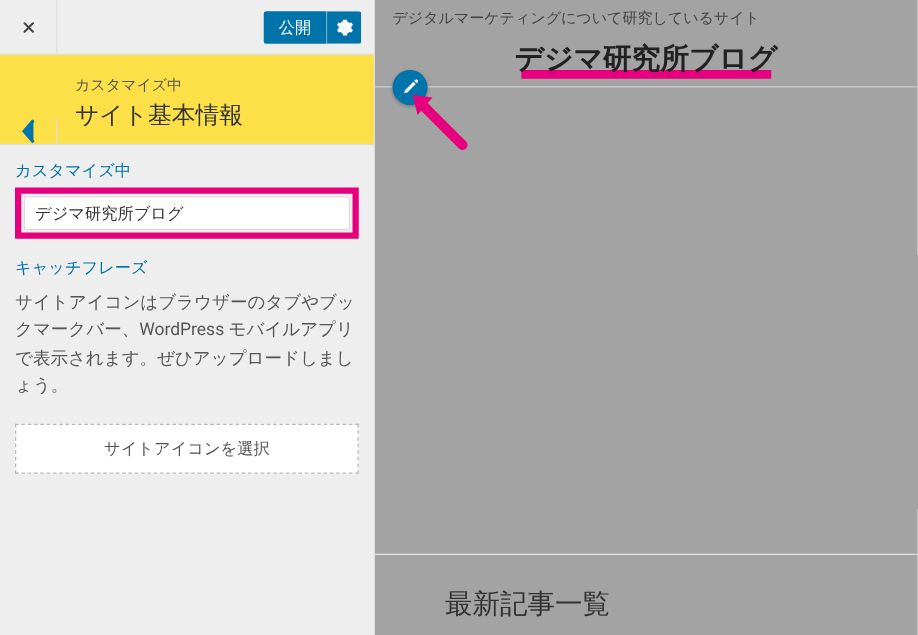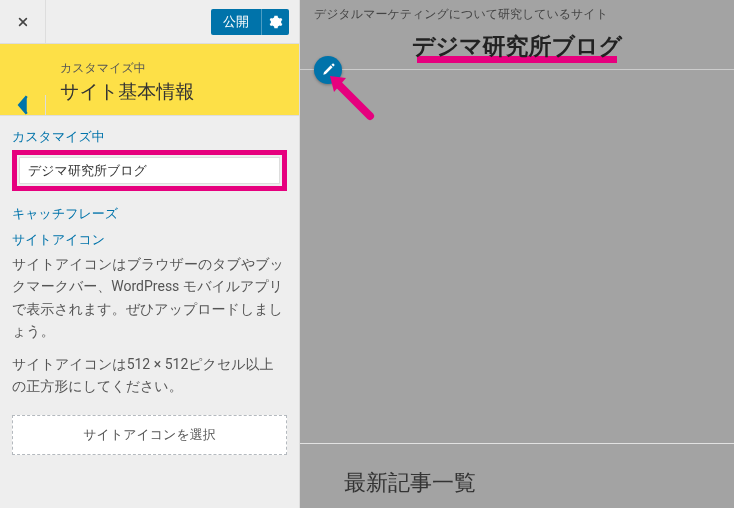--- a/index.html
+++ b/index.html
@@ -202,21 +202,21 @@
       flex: 1;
       padding: 0;
       position: relative;
     }
     .latest-heading-wrap {
       position: absolute;
       bottom: 0;
       left: 0;
       right: 0;
       border-top: 1px solid #e2e2e2;
-      padding: 24px 0 10px 44px;
+      padding: 24px 0 10px 56px;
     }
     .latest-heading {
       font-size: 22px;
       font-weight: 400;
       color: #333;
     }
   </style>
 </head>
 <body>
 
@@ -253,23 +253,21 @@
     <label class="field-label">カスタマイズ中</label>
     <div class="highlight-wrap">
       <input type="text" class="text-input" value="デジマ研究所ブログ" style="">
     </div>
 
     <div class="field-block">
       <label class="field-label">キャッチフレーズ</label>
     </div>
 
     <div class="section-divider">
-      <label class="field-label">サイトアイコン</label>
       <p class="description">サイトアイコンはブラウザーのタブやブックマークバー、WordPress モバイルアプリで表示されます。ぜひアップロードしましょう。</p>
-      <p class="description">サイトアイコンは512 × 512ピクセル以上の正方形にしてください。</p>
       <button class="select-button">サイトアイコンを選択</button>
     </div>
   </div>
 </div>
 
 <div class="preview">
   <div class="preview-header-area">
     <div class="tagline">デジタルマーケティングについて研究しているサイト</div>
     <div class="site-title-wrap">
       <div class="site-title">デジマ研究所ブログ</div>

